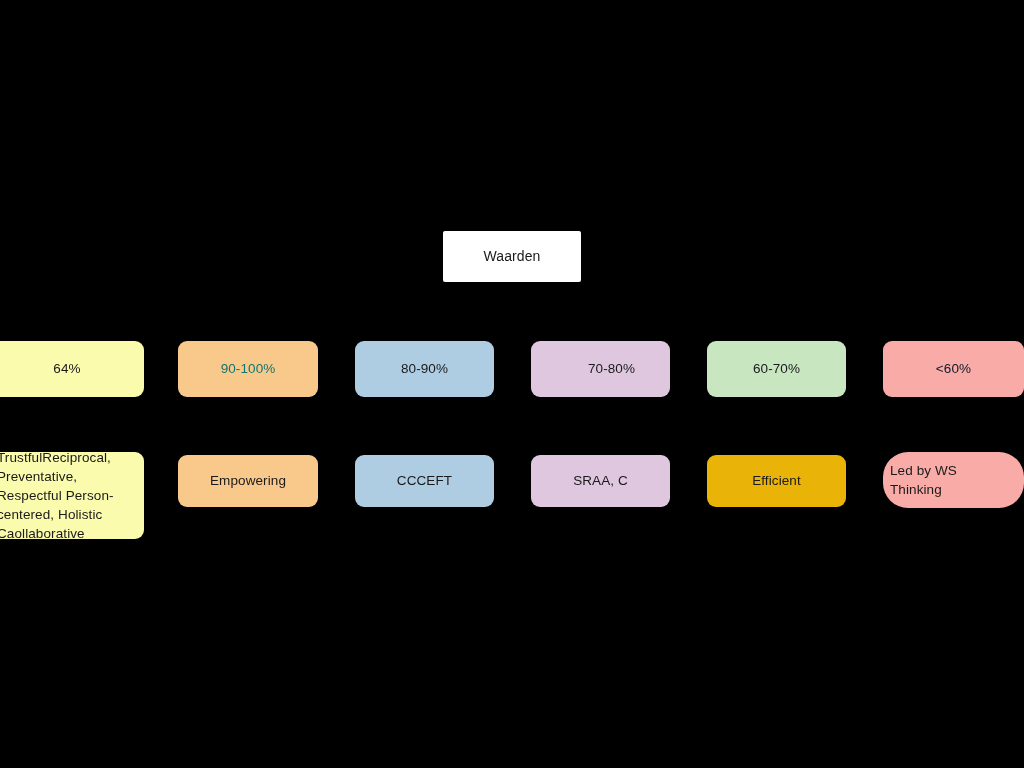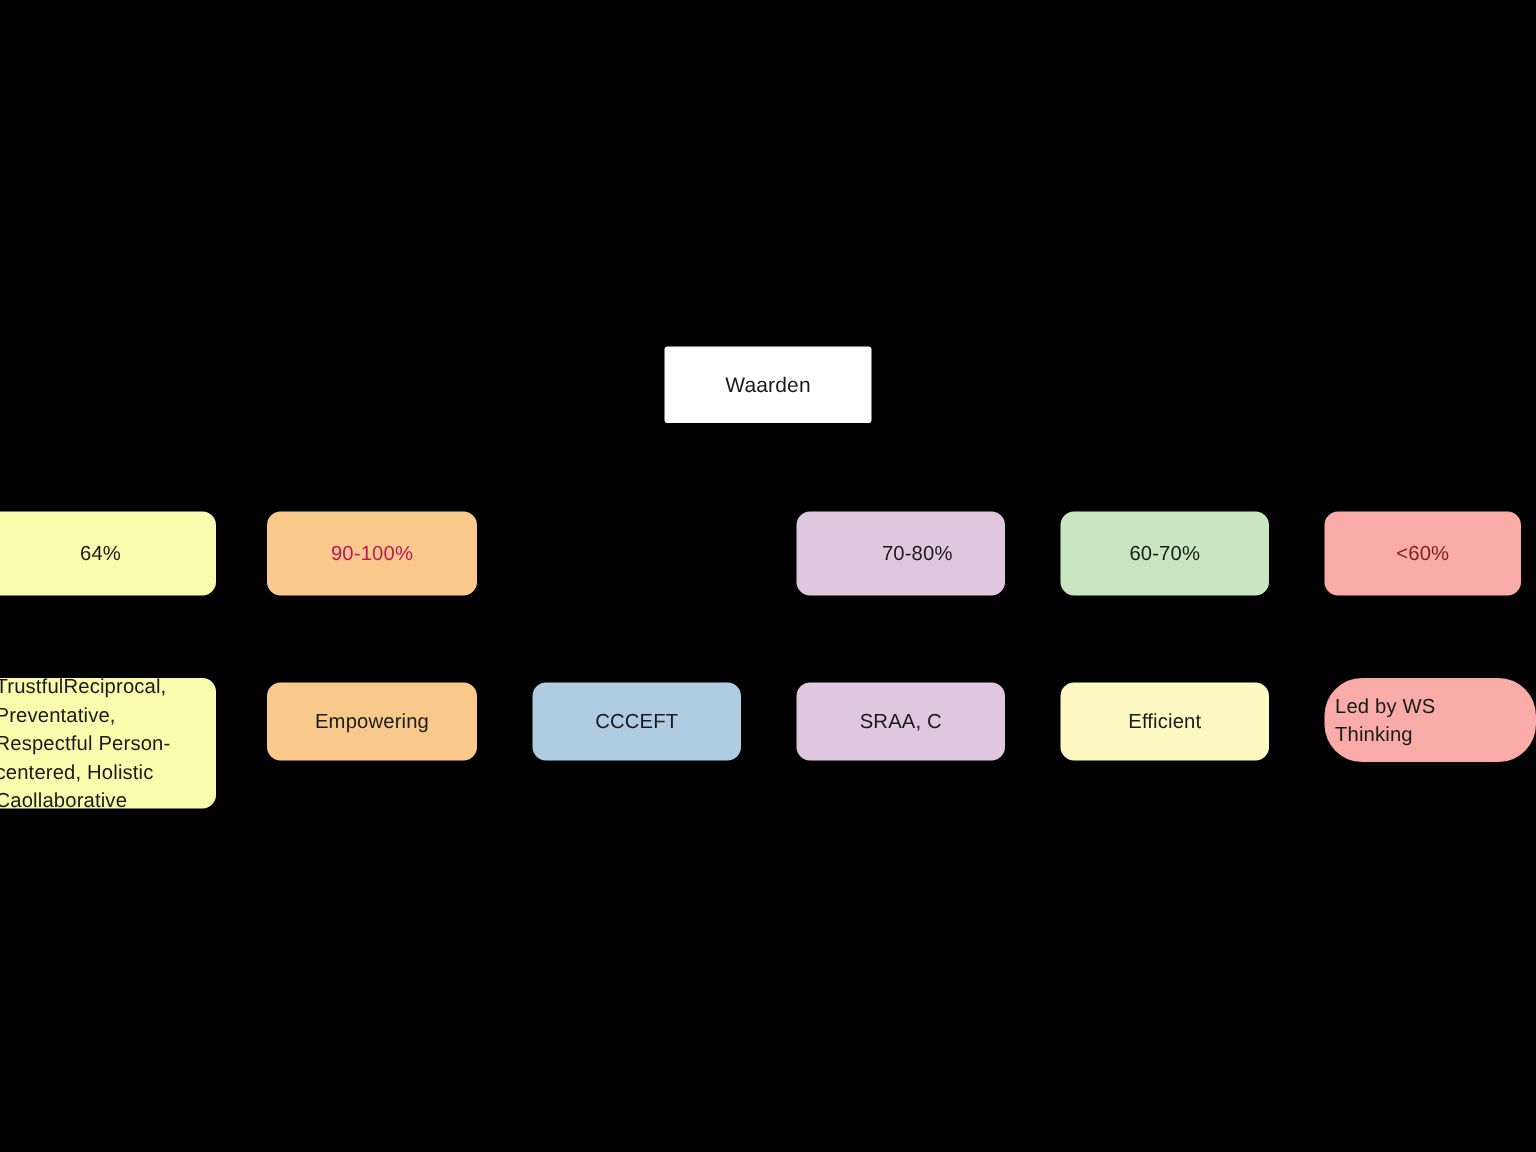--- a/index.html
+++ b/index.html
@@ -107,30 +107,33 @@
 <div id="canvas">
 
   <div class="root-node">
     <span>Waarden</span>
   </div>
 
   <div class="tier-row">
       <div class="tier-box" style="left: -10px; width: 154px; background: rgb(251, 251, 173); color: rgb(26, 26, 26);">
         <span>64%</span>
       </div>
-      <div class="tier-box" style="left: 178px; width: 140px; background: rgb(249, 201, 140); color: #be185d;">
+      <div class="tier-box" style="left: 178px; width: 140px; background: rgb(249, 201, 140); color: #0f766e;">
         <span>90-100%</span>
+      </div>
+      <div class="tier-box" style="left: 355px; width: 139px; background: rgb(174, 205, 227); color: rgb(26, 26, 26);">
+        <span>80-90%</span>
       </div>
       <div class="tier-box" style="left: 531px; width: 139px; background: rgb(223, 199, 224); color: rgb(26, 26, 26); padding-left: 22px;">
         <span>70-80%</span>
       </div>
       <div class="tier-box" style="left: 707px; width: 139px; background: rgb(200, 230, 192); color: rgb(26, 26, 26);">
         <span>60-70%</span>
       </div>
-      <div class="tier-box" style="left: 883px; width: 131px; background: rgb(249, 172, 167); color: #7f1d1d;">
+      <div class="tier-box" style="left: 883px; width: 141px; background: rgb(249, 172, 167); color: #0f172a;">
         <span>&lt;60%</span>
       </div>
     </div>
 
   <div class="detail-row">
       <div class="detail-box left-aligned" style="left: -10px; width: 154px; top: 0px; height: 87px; background: rgb(251, 251, 173); color: rgb(26, 26, 26);">
         <span class="detail-text">TrustfulReciprocal,
 Preventative,
 Respectful Person-
 centered, Holistic
@@ -138,21 +141,21 @@
       </div>
       <div class="detail-box centered" style="left: 178px; width: 140px; top: 3px; height: 52px; background: rgb(249, 201, 140); color: rgb(26, 26, 26);">
         <span class="detail-text">Empowering</span>
       </div>
       <div class="detail-box centered" style="left: 355px; width: 139px; top: 3px; height: 52px; background: rgb(174, 205, 227); color: rgb(26, 26, 26);">
         <span class="detail-text">CCCEFT</span>
       </div>
       <div class="detail-box centered" style="left: 531px; width: 139px; top: 3px; height: 52px; background: rgb(223, 199, 224); color: rgb(26, 26, 26);">
         <span class="detail-text">SRAA, C</span>
       </div>
-      <div class="detail-box centered" style="left: 707px; width: 139px; top: 3px; height: 52px; background: #fef9c3; color: rgb(26, 26, 26);">
+      <div class="detail-box centered" style="left: 707px; width: 139px; top: 3px; height: 52px; background: #eab308; color: rgb(26, 26, 26);">
         <span class="detail-text">Efficient</span>
       </div>
       <div class="detail-box left-aligned" style="left: 883px; width: 141px; top: 0px; height: 56px; background: rgb(249, 172, 167); color: rgb(26, 26, 26); border-radius: 25px;">
         <span class="detail-text">Led by WS
 Thinking</span>
       </div>
     </div>
 
 </div>
 

